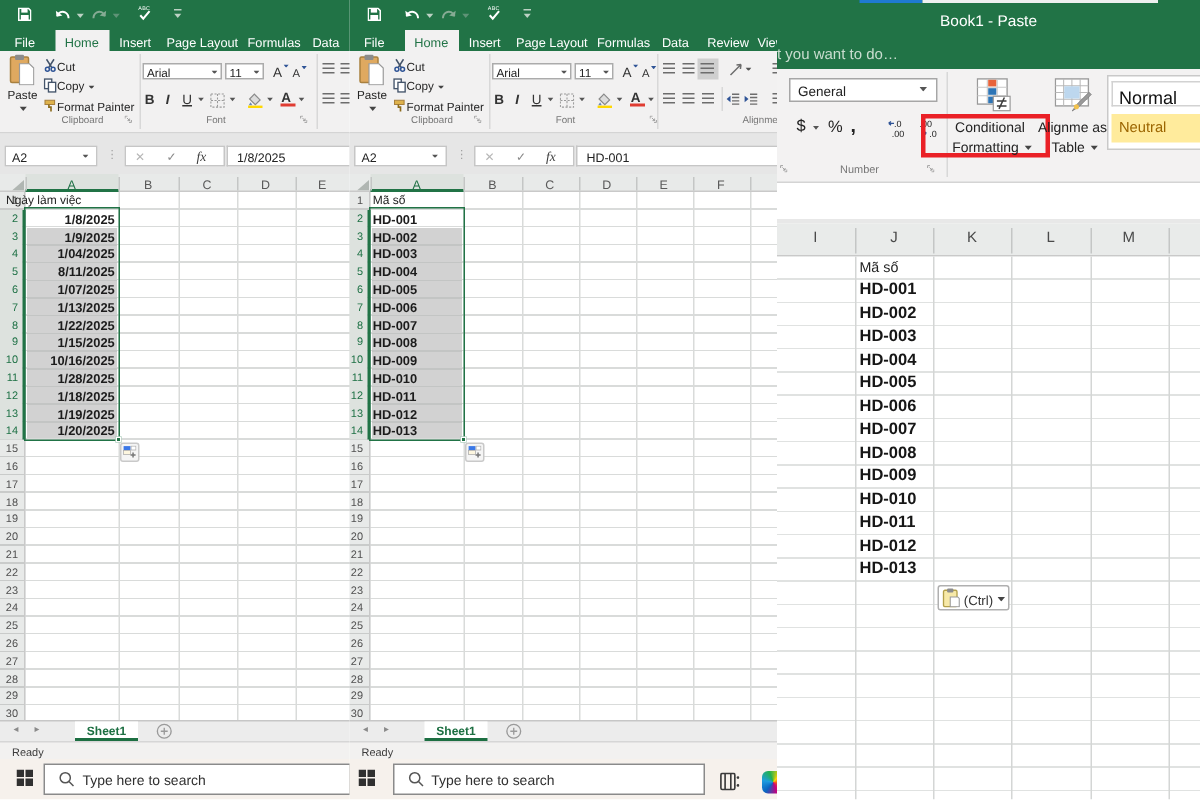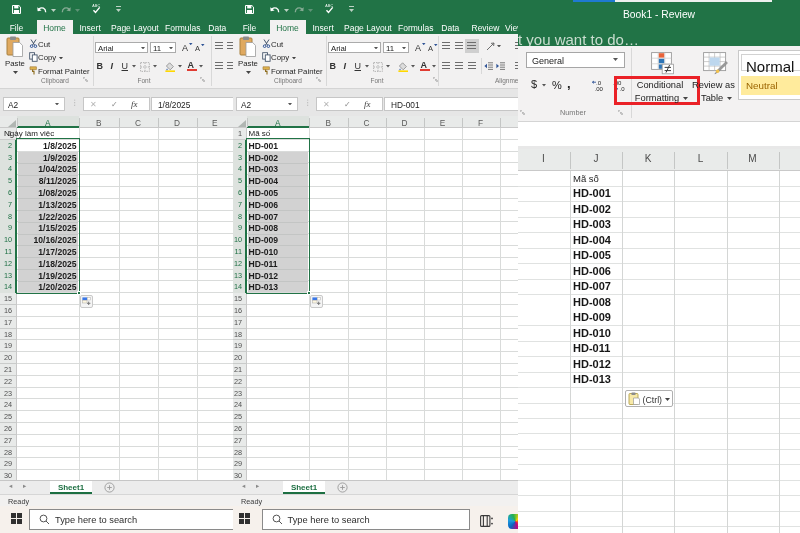--- a/index.html
+++ b/index.html
@@ -120,26 +120,26 @@
 <div class="abs" style="left:157.5px;top:118.0px;width:1px;height:9px;background:#c4c6c5"></div>
 <div class="abs" style="left:196.5px;top:118.0px;width:1px;height:9px;background:#c4c6c5"></div>
 <div class="abs" style="left:17.5px;top:151.6px;width:60.5px;height:140.60000000000002px;background:#d2d2d2;background-image:repeating-linear-gradient(to bottom,transparent 0,transparent 10.8px,#c3c5c4 10.8px,#c3c5c4 11.8px)"></div>
 <div class="abs" style="left:16.0px;top:138.3px;width:63.5px;height:155.4px;border:1.7px solid #217346"></div>
 <div class="abs" style="left:76.5px;top:290.70000000000005px;width:4.5px;height:4.5px;background:#217346;border:1px solid #fff"></div>
 <div class="abs" style="left:4px;top:128.0px;width:58.5px;height:27px;line-height:12.8px;font-size:8px;color:#222">Ngày làm việc</div>
 <div class="abs" style="left:16.5px;top:139.8px;width:61.5px;height:11.8px;line-height:12.4px;text-align:right;padding-right:1.5px;font-size:8.6px;font-weight:600;color:#1c1c1c">1/8/2025</div>
 <div class="abs" style="left:16.5px;top:151.6px;width:61.5px;height:11.8px;line-height:12.4px;text-align:right;padding-right:1.5px;font-size:8.6px;font-weight:600;color:#1c1c1c">1/9/2025</div>
 <div class="abs" style="left:16.5px;top:163.4px;width:61.5px;height:11.8px;line-height:12.4px;text-align:right;padding-right:1.5px;font-size:8.6px;font-weight:600;color:#1c1c1c">1/04/2025</div>
 <div class="abs" style="left:16.5px;top:175.2px;width:61.5px;height:11.8px;line-height:12.4px;text-align:right;padding-right:1.5px;font-size:8.6px;font-weight:600;color:#1c1c1c">8/11/2025</div>
-<div class="abs" style="left:16.5px;top:187.0px;width:61.5px;height:11.8px;line-height:12.4px;text-align:right;padding-right:1.5px;font-size:8.6px;font-weight:600;color:#1c1c1c">1/08/2025</div>
+<div class="abs" style="left:16.5px;top:187.0px;width:61.5px;height:11.8px;line-height:12.4px;text-align:right;padding-right:1.5px;font-size:8.6px;font-weight:600;color:#1c1c1c">1/07/2025</div>
 <div class="abs" style="left:16.5px;top:198.8px;width:61.5px;height:11.8px;line-height:12.4px;text-align:right;padding-right:1.5px;font-size:8.6px;font-weight:600;color:#1c1c1c">1/13/2025</div>
 <div class="abs" style="left:16.5px;top:210.60000000000002px;width:61.5px;height:11.8px;line-height:12.4px;text-align:right;padding-right:1.5px;font-size:8.6px;font-weight:600;color:#1c1c1c">1/22/2025</div>
 <div class="abs" style="left:16.5px;top:222.4px;width:61.5px;height:11.8px;line-height:12.4px;text-align:right;padding-right:1.5px;font-size:8.6px;font-weight:600;color:#1c1c1c">1/15/2025</div>
 <div class="abs" style="left:16.5px;top:234.2px;width:61.5px;height:11.8px;line-height:12.4px;text-align:right;padding-right:1.5px;font-size:8.6px;font-weight:600;color:#1c1c1c">10/16/2025</div>
-<div class="abs" style="left:16.5px;top:246.0px;width:61.5px;height:11.8px;line-height:12.4px;text-align:right;padding-right:1.5px;font-size:8.6px;font-weight:600;color:#1c1c1c">1/17/2025</div>
+<div class="abs" style="left:16.5px;top:246.0px;width:61.5px;height:11.8px;line-height:12.4px;text-align:right;padding-right:1.5px;font-size:8.6px;font-weight:600;color:#1c1c1c">1/28/2025</div>
 <div class="abs" style="left:16.5px;top:257.8px;width:61.5px;height:11.8px;line-height:12.4px;text-align:right;padding-right:1.5px;font-size:8.6px;font-weight:600;color:#1c1c1c">1/18/2025</div>
 <div class="abs" style="left:16.5px;top:269.6px;width:61.5px;height:11.8px;line-height:12.4px;text-align:right;padding-right:1.5px;font-size:8.6px;font-weight:600;color:#1c1c1c">1/19/2025</div>
 <div class="abs" style="left:16.5px;top:281.4px;width:61.5px;height:11.8px;line-height:12.4px;text-align:right;padding-right:1.5px;font-size:8.6px;font-weight:600;color:#1c1c1c">1/20/2025</div>
 <div class="abs" style="left:79.5px;top:295px;width:13px;height:12.5px;background:#f5f5f5;border:1px solid #c9c9c9;border-radius:2px"></div>
 <div class="abs" style="left:81.5px;top:297px">
     <svg width="9" height="9" viewBox="0 0 9 9">
       <rect x="0.4" y="0.4" width="4.6" height="2.6" fill="#3b78e7"></rect>
       <rect x="5.4" y="0.4" width="3.2" height="2.6" fill="#fff" stroke="#aaa" stroke-width="0.5"></rect>
       <rect x="0.4" y="3.4" width="4.6" height="2.6" fill="#fdf6df" stroke="#aaa" stroke-width="0.5"></rect>
       <path d="M6.7 4.6 v3.4 M5 6.3 h3.4" stroke="#777" stroke-width="1"></path>
@@ -677,22 +677,22 @@
     </svg>
   </div>
 <div class="abs" style="left:507.5px;top:513.5px;width:10.5px;height:16px;overflow:hidden">
     <div style="width:15px;height:15px;border-radius:4px;background:conic-gradient(from 220deg,#0b64c0,#1e9de0,#23b14d,#ffd400,#f25022,#c5007f,#0b64c0)"></div>
   </div>
 <div class="abs" style="left:518px;top:0;width:282px;height:533px;background:#fff"></div>
 <div class="abs" style="left:518px;top:0;width:282px;height:2px;background:#217346"></div>
 <div class="abs" style="left:573px;top:0;width:42px;height:2px;background:#1f7ad1"></div>
 <div class="abs" style="left:615px;top:0;width:157px;height:2px;background:#eef0ef"></div>
 <div class="abs" style="left:518px;top:2px;width:282px;height:44px;background:#217346"></div>
-<div class="abs" style="left:518px;top:8.5px;width:282px;text-align:center;font-size:10.3px;color:#fff">Book1 - Review</div>
-<div class="abs" style="left:518px;top:31px;font-size:15px;color:#c9ddcf">t you want to do…</div>
+<div class="abs" style="left:518px;top:8.5px;width:282px;text-align:center;font-size:10.3px;color:#fff">Book1 - Paste</div>
+<div class="abs" style="left:518px;top:31px;font-size:10px;color:#c9ddcf">t you want to do…</div>
 <div class="abs" style="left:518px;top:46px;width:282px;height:76px;background:#f3f2f2;border-bottom:1px solid #d4d4d4"></div>
 <div class="abs" style="left:520px;top:110px">
     <svg width="5" height="5" viewBox="0 0 5 5">
       <path d="M0.4 2 v-1.6 h1.6 M4.6 3 v1.6 h-1.6 M1.6 1.6 l1.8 1.8 M3.4 2 v1.4 h-1.4" stroke="#9a9a9a" stroke-width="0.6" fill="none"></path>
     </svg>
   </div>
 <div class="abs" style="left:526px;top:52px;width:99px;height:15.5px;background:#fff;border:1px solid #a6a6a6"></div>
 <div class="abs" style="left:532px;top:55.5px;font-size:9px;color:#222">General</div>
 <div class="abs" style="left:613px;top:58px">
     <svg width="5" height="3">
@@ -749,30 +749,30 @@
   </div>
 <div class="abs" style="left:703px;top:52px">
     <svg width="26" height="23" viewBox="0 0 26 23">
 <rect x="0.6" y="0.6" width="22" height="18" fill="#fff" stroke="#9a9a9a" stroke-width="0.9"></rect>
 <path d="M0.6 5.1 h22 M0.6 9.6 h22 M0.6 14.1 h22 M6.1 0.6 v18 M11.6 0.6 v18 M17.1 0.6 v18" stroke="#b9b9b9" stroke-width="0.7"></path>
 <rect x="6.5" y="5.5" width="10.2" height="8.2" fill="#bdd7ee"></rect>
 <path d="M23 9.5 L15 17.5 l-3.2 4.5 4.7-3 8-8z" fill="#9a9a9a" stroke="#777" stroke-width="0.5"></path>
 <circle cx="14.6" cy="19.2" r="1.7" fill="#f2c24d"></circle>
 </svg>
   </div>
-<div class="abs" style="left:692px;top:79.5px;font-size:9.3px;color:#222">Review as</div>
+<div class="abs" style="left:692px;top:79.5px;font-size:9.3px;color:#222">Alignme as</div>
 <div class="abs" style="left:701px;top:92.5px;font-size:9.3px;color:#222">Table</div>
 <div class="abs" style="left:727px;top:96.5px">
     <svg width="5" height="3">
       <path d="M0 0 L5 0 L2.5 3z" fill="#444"></path>
     </svg>
   </div>
 <div class="abs" style="left:738px;top:49.5px;width:62px;height:50px;background:#fff;border:1px solid #c9c9c9;border-right:none"></div>
 <div class="abs" style="left:740.5px;top:53.5px;width:60px;height:17px;background:#fff;border:1px solid #d2d2d2;border-right:none"></div>
-<div class="abs" style="left:746px;top:58px;font-size:15px;color:#111">Normal</div>
+<div class="abs" style="left:746px;top:58px;font-size:12px;color:#111">Normal</div>
 <div class="abs" style="left:740.5px;top:75.5px;width:60px;height:19px;background:#ffeb9c"></div>
 <div class="abs" style="left:746px;top:79.5px;font-size:9.8px;color:#9c6500">Neutral</div>
 <div class="abs" style="left:518px;top:123px;width:282px;height:22.5px;background:#fff"></div>
 <div class="abs" style="left:518px;top:145.5px;width:282px;height:3px;background:#e8e8e8"></div>
 <div class="abs" style="left:518px;top:148.5px;width:282px;height:22px;background:#e9ebea;border-bottom:1px solid #c9c9c9"></div>
 <div class="abs" style="left:531.5px;top:153.0px;width:24px;text-align:center;font-size:10px;color:#4a4a4a">I</div>
 <div class="abs" style="left:584px;top:153.0px;width:24px;text-align:center;font-size:10px;color:#4a4a4a">J</div>
 <div class="abs" style="left:636px;top:153.0px;width:24px;text-align:center;font-size:10px;color:#4a4a4a">K</div>
 <div class="abs" style="left:688.5px;top:153.0px;width:24px;text-align:center;font-size:10px;color:#4a4a4a">L</div>
 <div class="abs" style="left:740.5px;top:153.0px;width:24px;text-align:center;font-size:10px;color:#4a4a4a">M</div>

